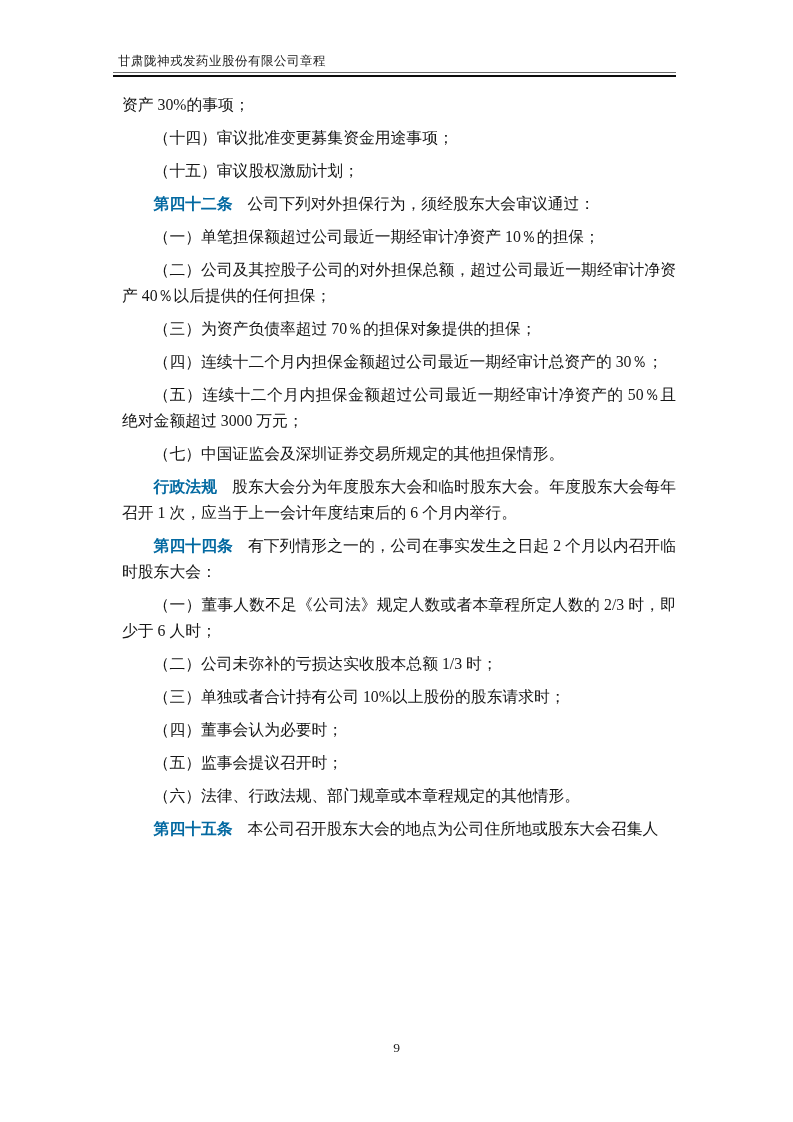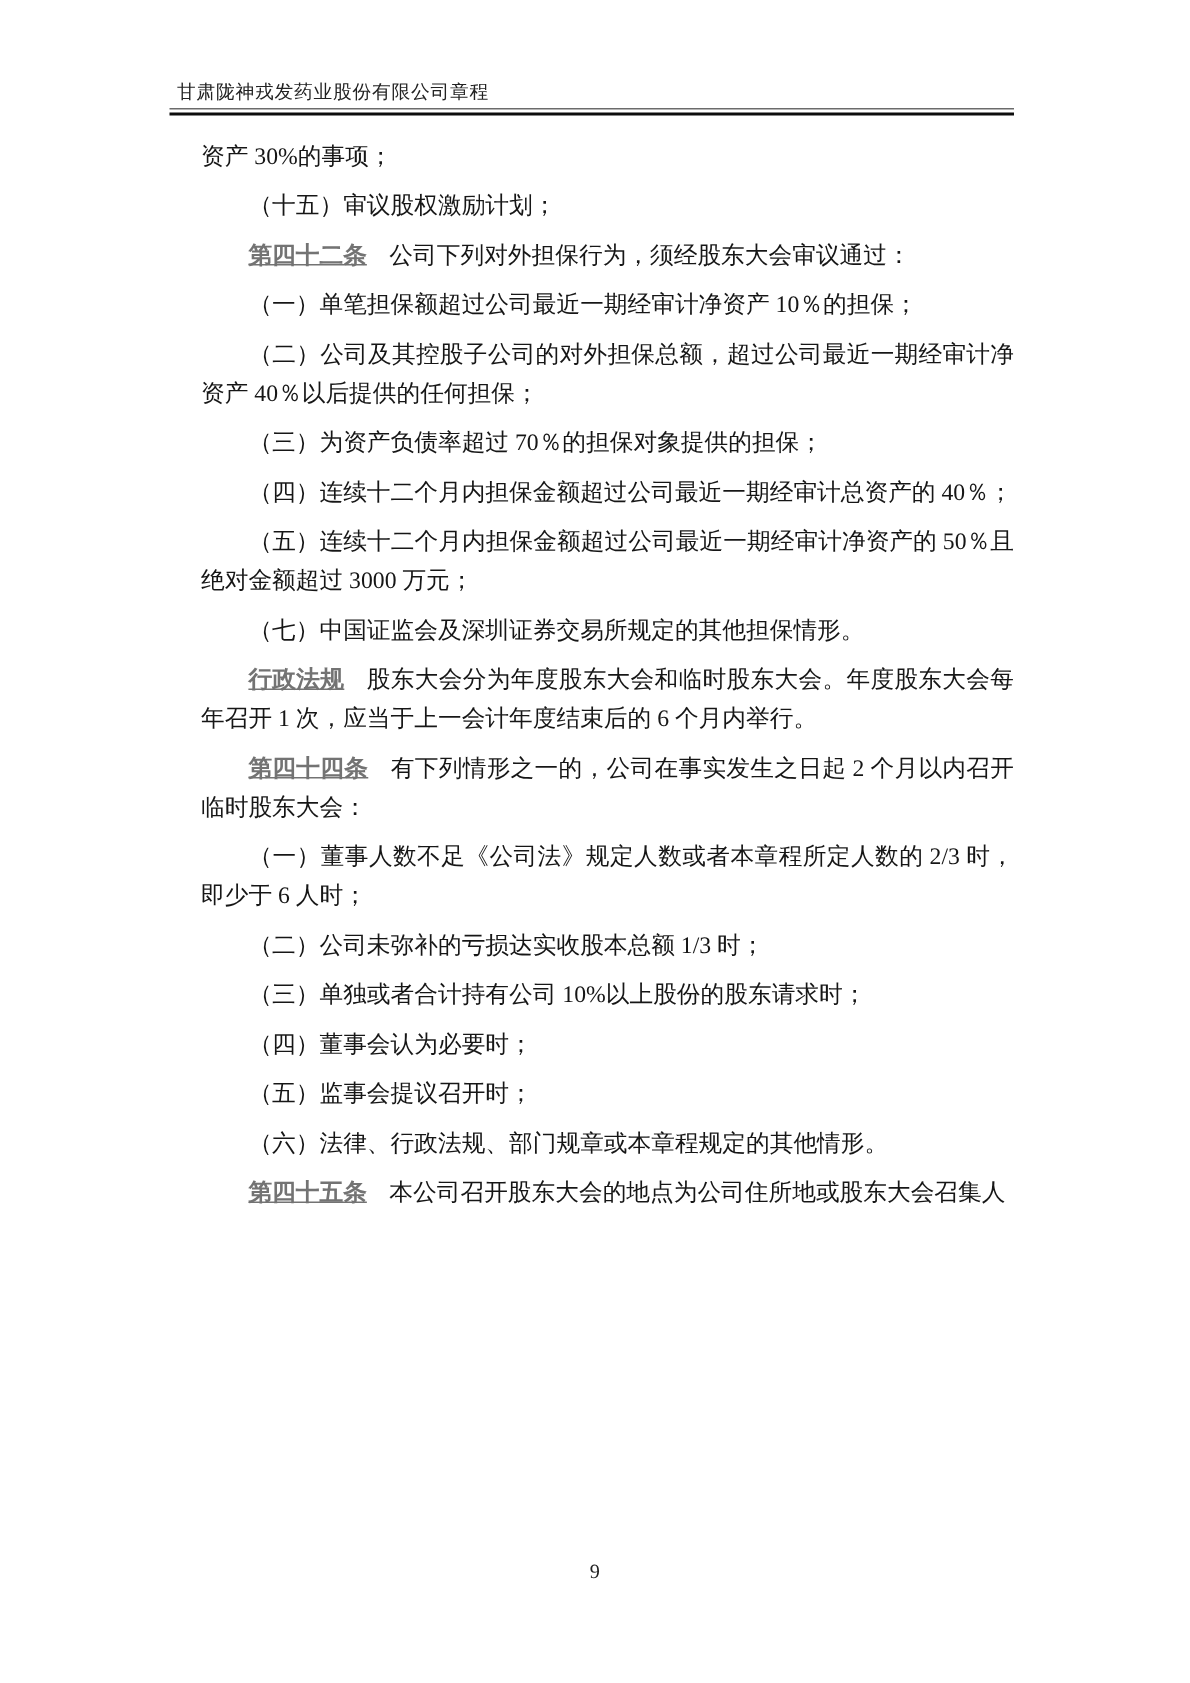--- a/index.html
+++ b/index.html
@@ -50,31 +50,30 @@
     position: absolute;
     left: 118px;
     top: 92px;
     width: 558px;
     font-size: 15.8px;
     line-height: 26px;
     text-align: justify;
     color: #161616;
   }
   .doc-body p {
-    margin: 0 0 7px 16px;
+    margin: 0 0 7px 4px;
     padding: 0;
   }
   .doc-body p.indent {
     text-indent: 2em;
   }
   .article-no {
     font-weight: 700;
     margin-right: 0.95em;
-    color: #737373;
-    text-decoration: underline;
+    color: #0369a1;
   }
   .footer {
     position: absolute;
     left: 0;
     top: 1040px;
     width: 793px;
     text-align: center;
     font-size: 13.5px;
     color: #222222;
   }
@@ -85,26 +84,27 @@
 <div class="page">
 
   <div class="header-title">甘肃陇神戎发药业股份有限公司章程</div>
 
   <div class="header-rule-thin"></div>
 
   <div class="header-rule-thick"></div>
 
   <div class="doc-body">
       <p>资产 30%的事项；</p>
+      <p class="indent">（十四）审议批准变更募集资金用途事项；</p>
       <p class="indent">（十五）审议股权激励计划；</p>
       <p class="indent"><b class="article-no">第四十二条</b>公司下列对外担保行为，须经股东大会审议通过：</p>
       <p class="indent">（一）单笔担保额超过公司最近一期经审计净资产 10％的担保；</p>
       <p class="indent">（二）公司及其控股子公司的对外担保总额，超过公司最近一期经审计净资产 40％以后提供的任何担保；</p>
       <p class="indent">（三）为资产负债率超过 70％的担保对象提供的担保；</p>
-      <p class="indent">（四）连续十二个月内担保金额超过公司最近一期经审计总资产的 40％；</p>
+      <p class="indent">（四）连续十二个月内担保金额超过公司最近一期经审计总资产的 30％；</p>
       <p class="indent">（五）连续十二个月内担保金额超过公司最近一期经审计净资产的 50％且绝对金额超过 3000 万元；</p>
       <p class="indent">（七）中国证监会及深圳证券交易所规定的其他担保情形。</p>
       <p class="indent"><b class="article-no">行政法规</b>股东大会分为年度股东大会和临时股东大会。年度股东大会每年召开 1 次，应当于上一会计年度结束后的 6 个月内举行。</p>
       <p class="indent"><b class="article-no">第四十四条</b>有下列情形之一的，公司在事实发生之日起 2 个月以内召开临时股东大会：</p>
       <p class="indent">（一）董事人数不足《公司法》规定人数或者本章程所定人数的 2/3 时，即少于 6 人时；</p>
       <p class="indent">（二）公司未弥补的亏损达实收股本总额 1/3 时；</p>
       <p class="indent">（三）单独或者合计持有公司 10%以上股份的股东请求时；</p>
       <p class="indent">（四）董事会认为必要时；</p>
       <p class="indent">（五）监事会提议召开时；</p>
       <p class="indent">（六）法律、行政法规、部门规章或本章程规定的其他情形。</p>

